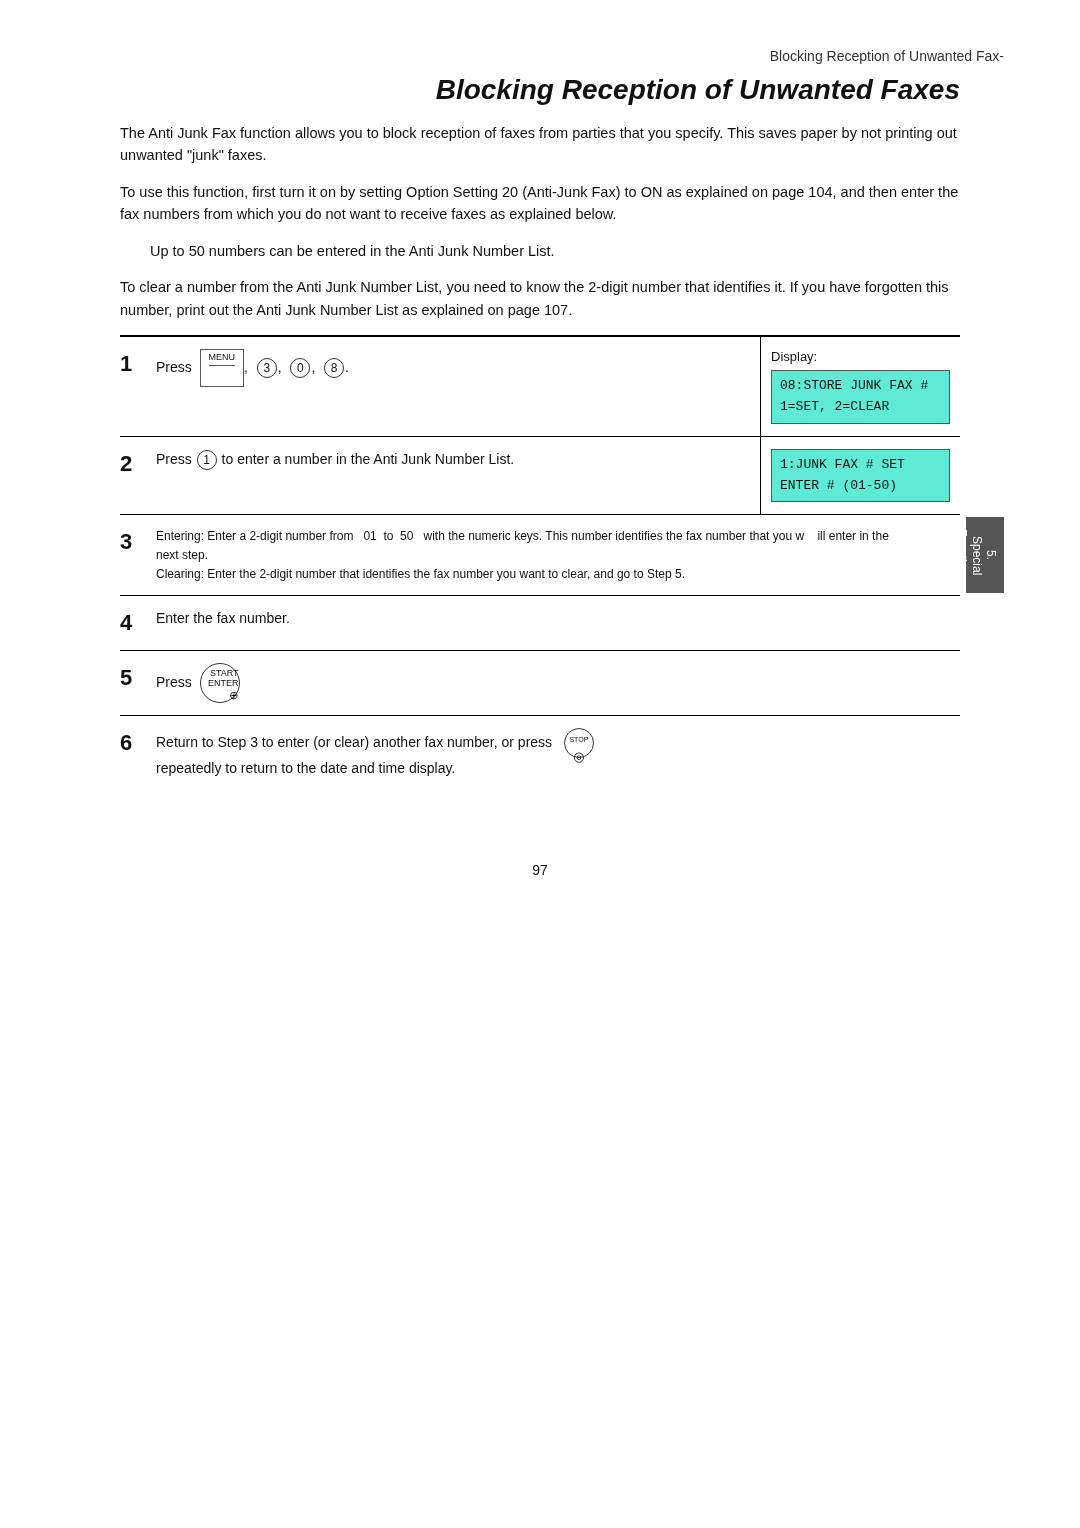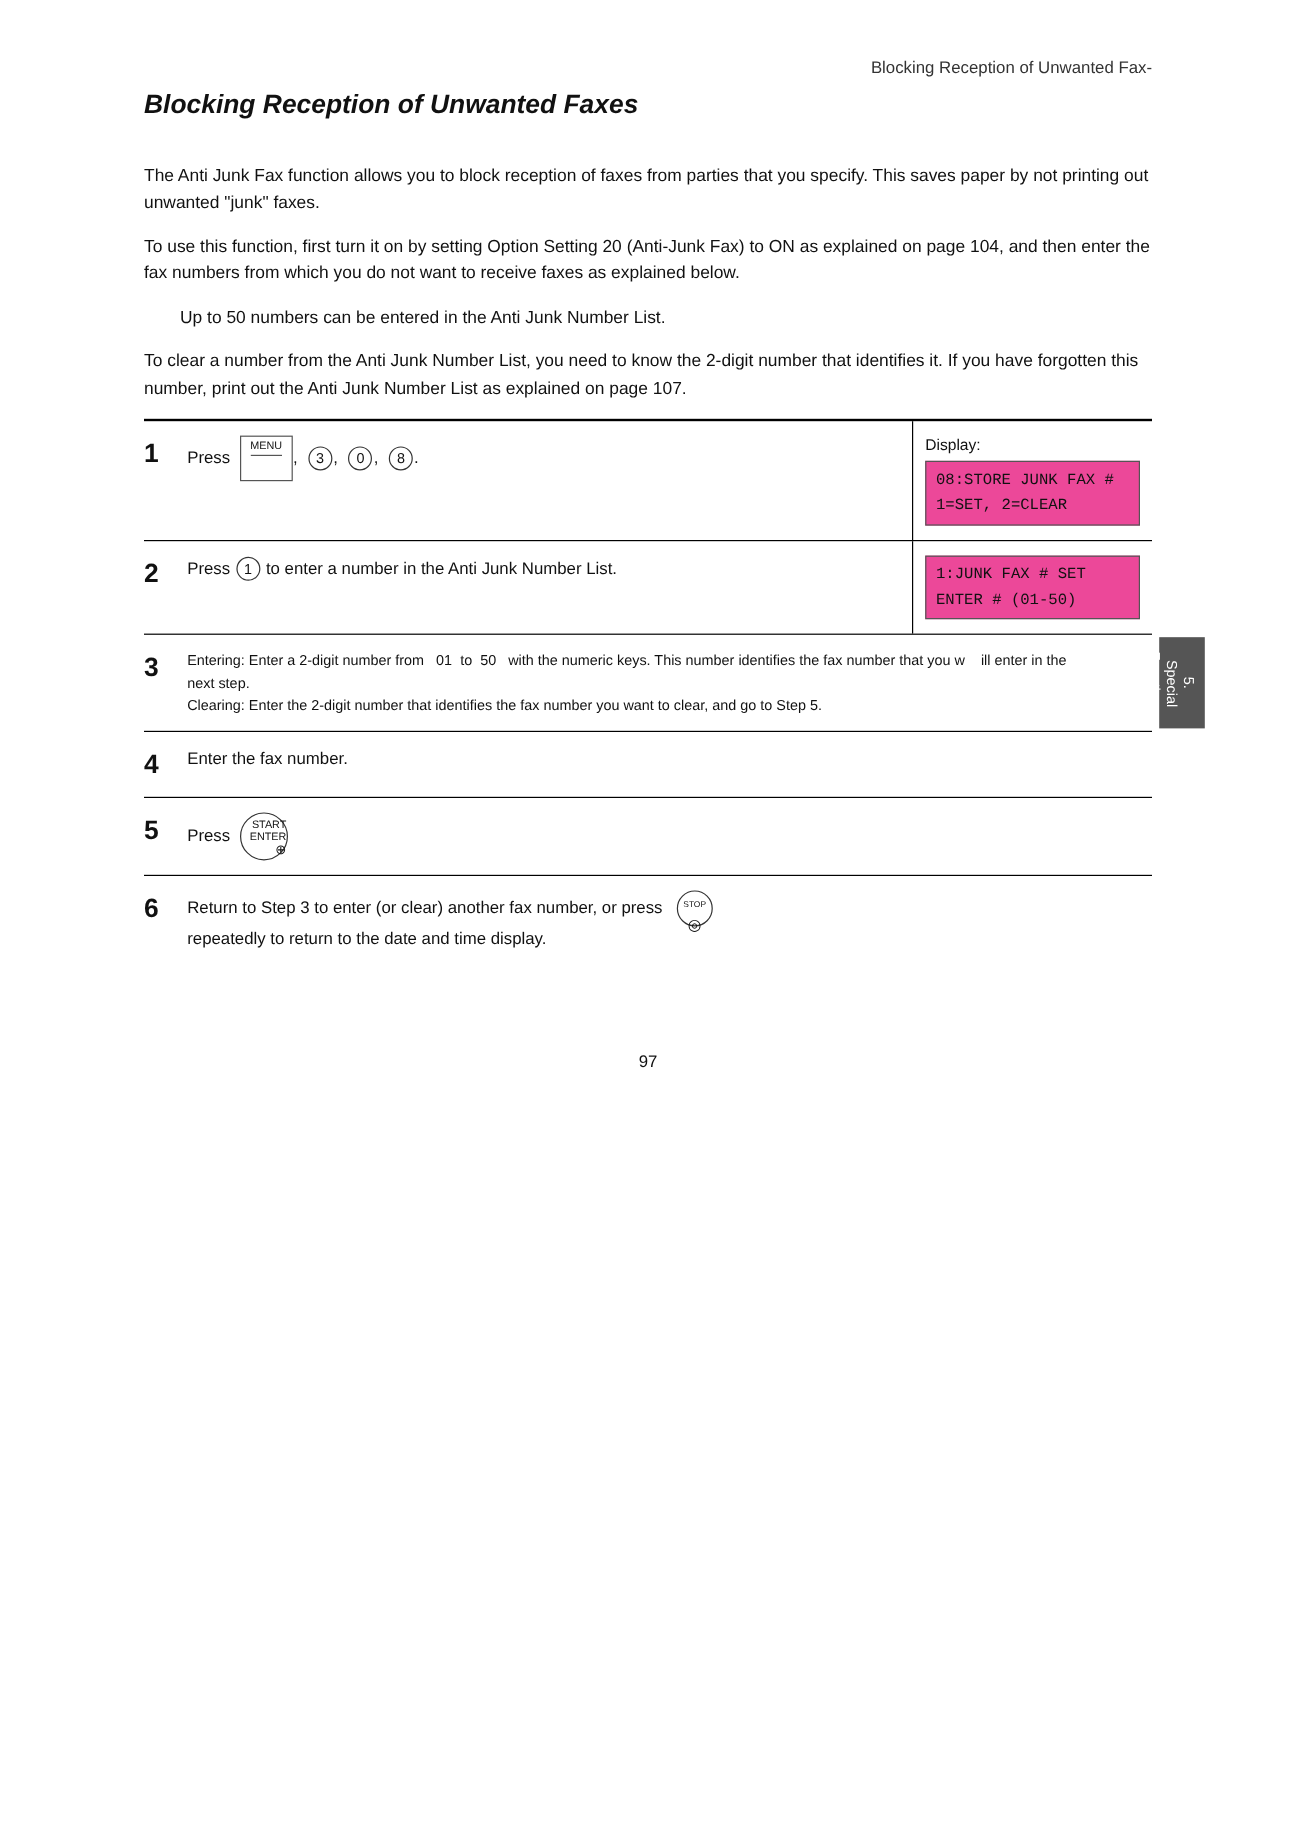--- a/index.html
+++ b/index.html
@@ -7,33 +7,33 @@
       width: 1080px;
       min-height: 1528px;
       background: #fff;
       font-family: Arial, Helvetica, sans-serif;
       font-size: 15px;
       color: #111;
       position: relative;
     }
     .page-header {
       text-align: right;
-      padding: 48px 120px 10px 120px;
+      padding: 48px 76px 10px 120px;
       font-size: 14px;
       color: #333;
     }
     .page-content {
       padding: 0 120px 60px 120px;
     }
     .page-title {
       font-style: italic;
-      font-size: 22px;
+      font-size: 28px;
       font-weight: bold;
-      text-align: left;
-      margin-bottom: 36px;
+      text-align: right;
+      margin-bottom: 16px;
     }
     .intro-text {
       margin-bottom: 14px;
       font-size: 14.5px;
       line-height: 1.55;
     }
     .note-text {
       margin-left: 30px;
       margin-bottom: 14px;
       font-size: 14.5px;
@@ -73,21 +73,21 @@
     }
     .step-display .disp-label {
       font-size: 13px;
       margin-bottom: 6px;
     }
     .display-box {
       border: 1px solid #555;
       padding: 5px 8px;
       font-size: 13px;
       font-family: 'Courier New', Courier, monospace;
-      background: #ec4899;
+      background: #5eead4;
       line-height: 1.6;
     }
     .key-circle {
       display: inline-block;
       border: 1px solid #333;
       border-radius: 50%;
       width: 20px;
       height: 20px;
       text-align: center;
       line-height: 18px;

